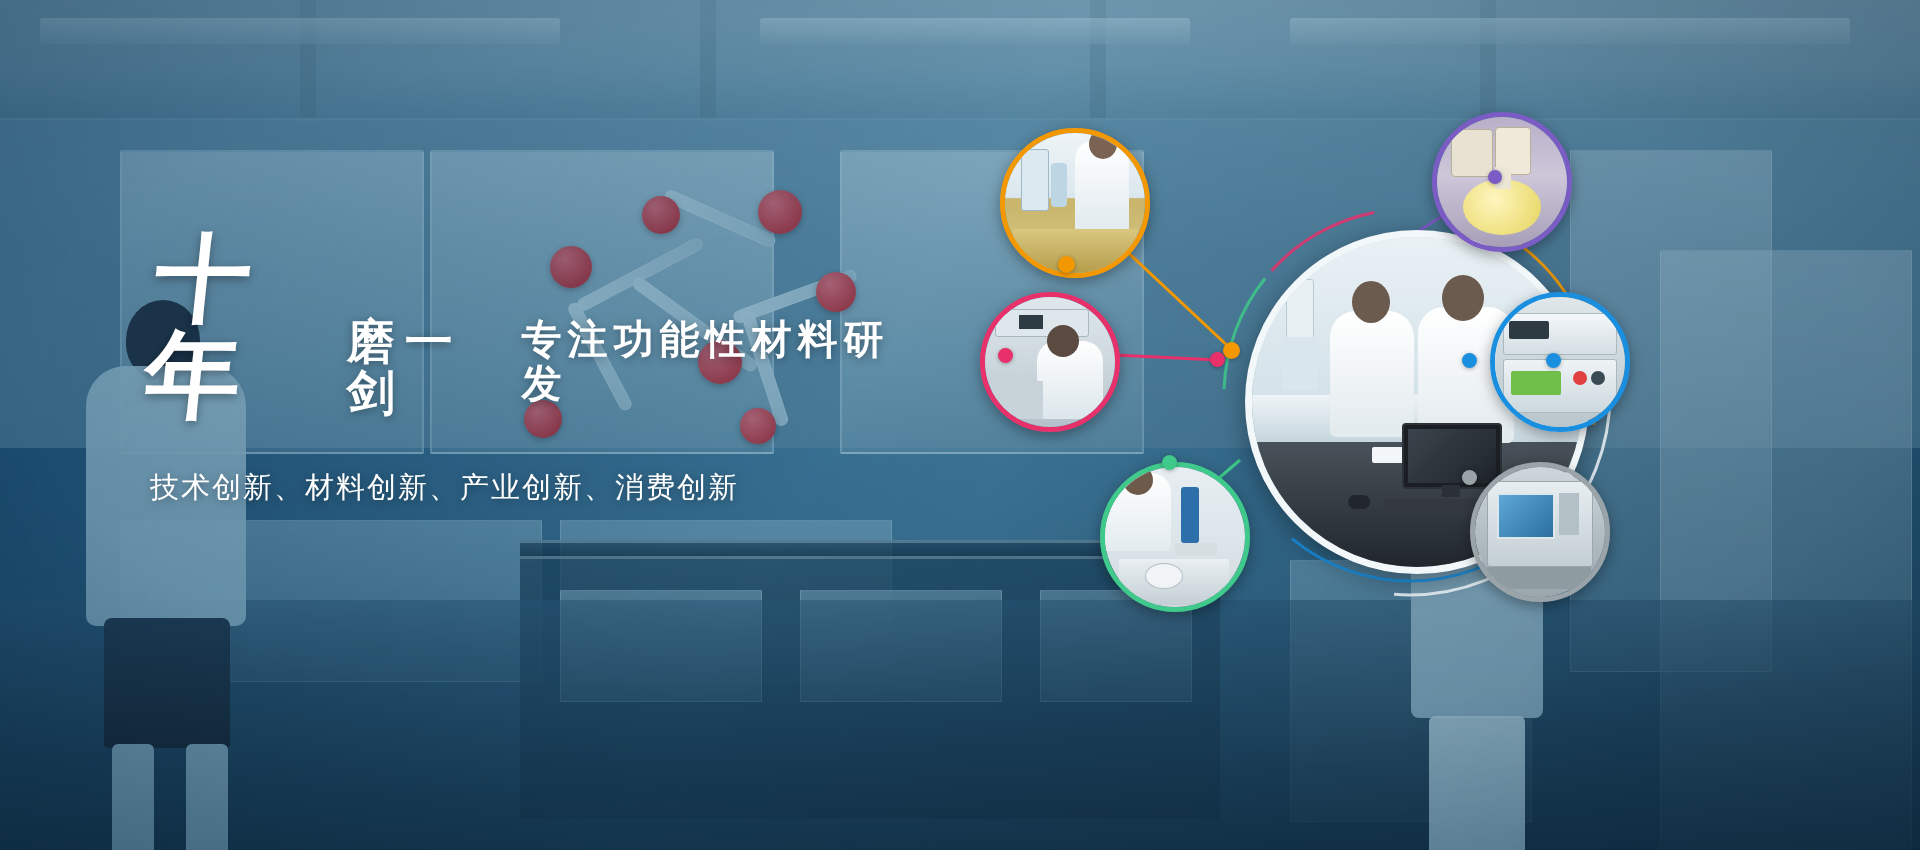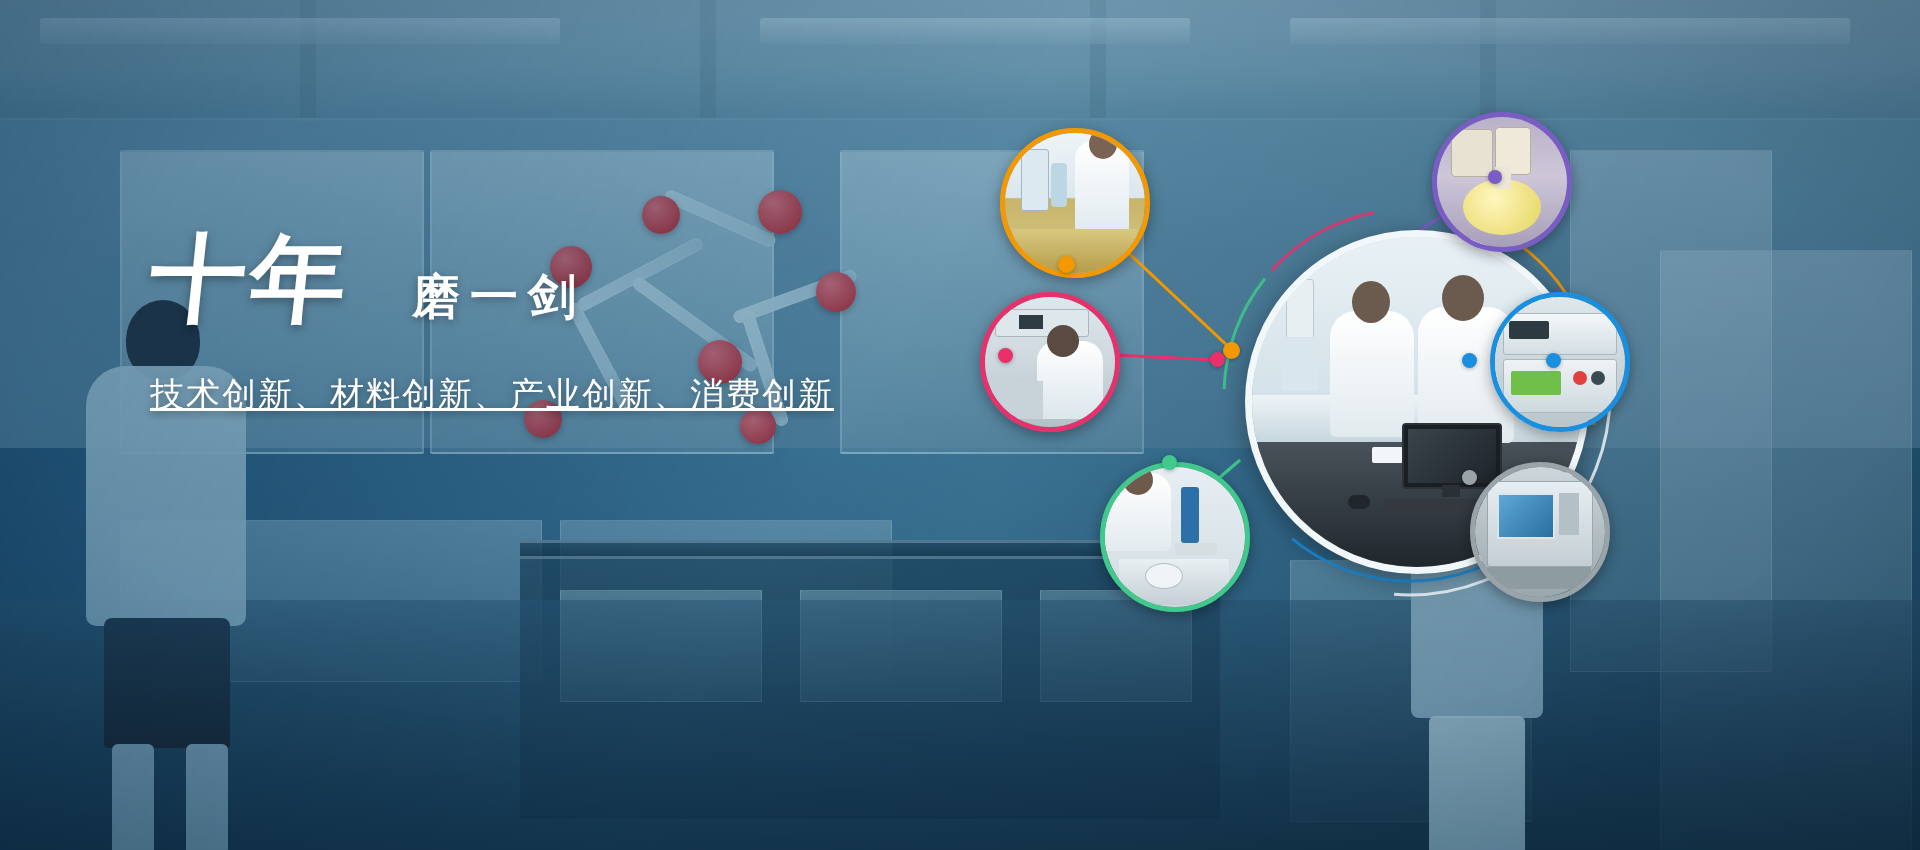--- a/index.html
+++ b/index.html
@@ -141,43 +141,41 @@
     line-height: 1;
     color: #ffffff;
     letter-spacing: 4px;
     text-shadow: 0 3px 10px rgba(0,0,0,.35);
     transform: skewX(-6deg);
   }
   .brush-side {
     display: flex;
     gap: 20px;
     padding-bottom: 6px;
-    margin-left: 44px;
   }
   .brush-side .l1 {
     font-size: 48px;
     font-weight: 700;
     letter-spacing: 10px;
     line-height: 1.05;
     text-shadow: 0 2px 8px rgba(0,0,0,.35);
   }
   .brush-side .l2 {
     font-size: 40px;
     font-weight: 700;
     letter-spacing: 6px;
     line-height: 1.1;
     text-shadow: 0 2px 8px rgba(0,0,0,.35);
   }
   .sub-cn {
     margin-top: 44px;
-    font-size: 34px;
+    font-size: 29px;
     letter-spacing: 2px;
     color: #ffffff;
     text-shadow: 0 2px 8px rgba(0,0,0,.35);
-    text-decoration: underline;
   }
   .sub-en {
     margin-top: 10px;
     font-size: 14.5px;
     letter-spacing: .2px;
     color: #d9e9f2;
     text-shadow: 0 1px 4px rgba(0,0,0,.35);
   }
 
   
@@ -294,20 +292,21 @@
 
     <div class="tint"></div>
     <div class="vignette"></div>
   </div>
 
   <div class="headline">
     <div class="brush-line">
       <div class="brush">十年</div>
       <div class="brush-side">
         <div class="l1">磨一剑</div>
+        <div class="l2">专注功能性材料研发</div>
       </div>
     </div>
     <div class="sub-cn">技术创新、材料创新、产业创新、消费创新</div>
   </div>
 
   <div class="collage">
 
     <svg class="arc-svg" viewBox="0 0 620 620">
 
       <circle cx="410" cy="285" r="200" fill="none" stroke="#f2f7fa" stroke-width="3" opacity=".85" stroke-dasharray="470 900" stroke-dashoffset="140"></circle>

